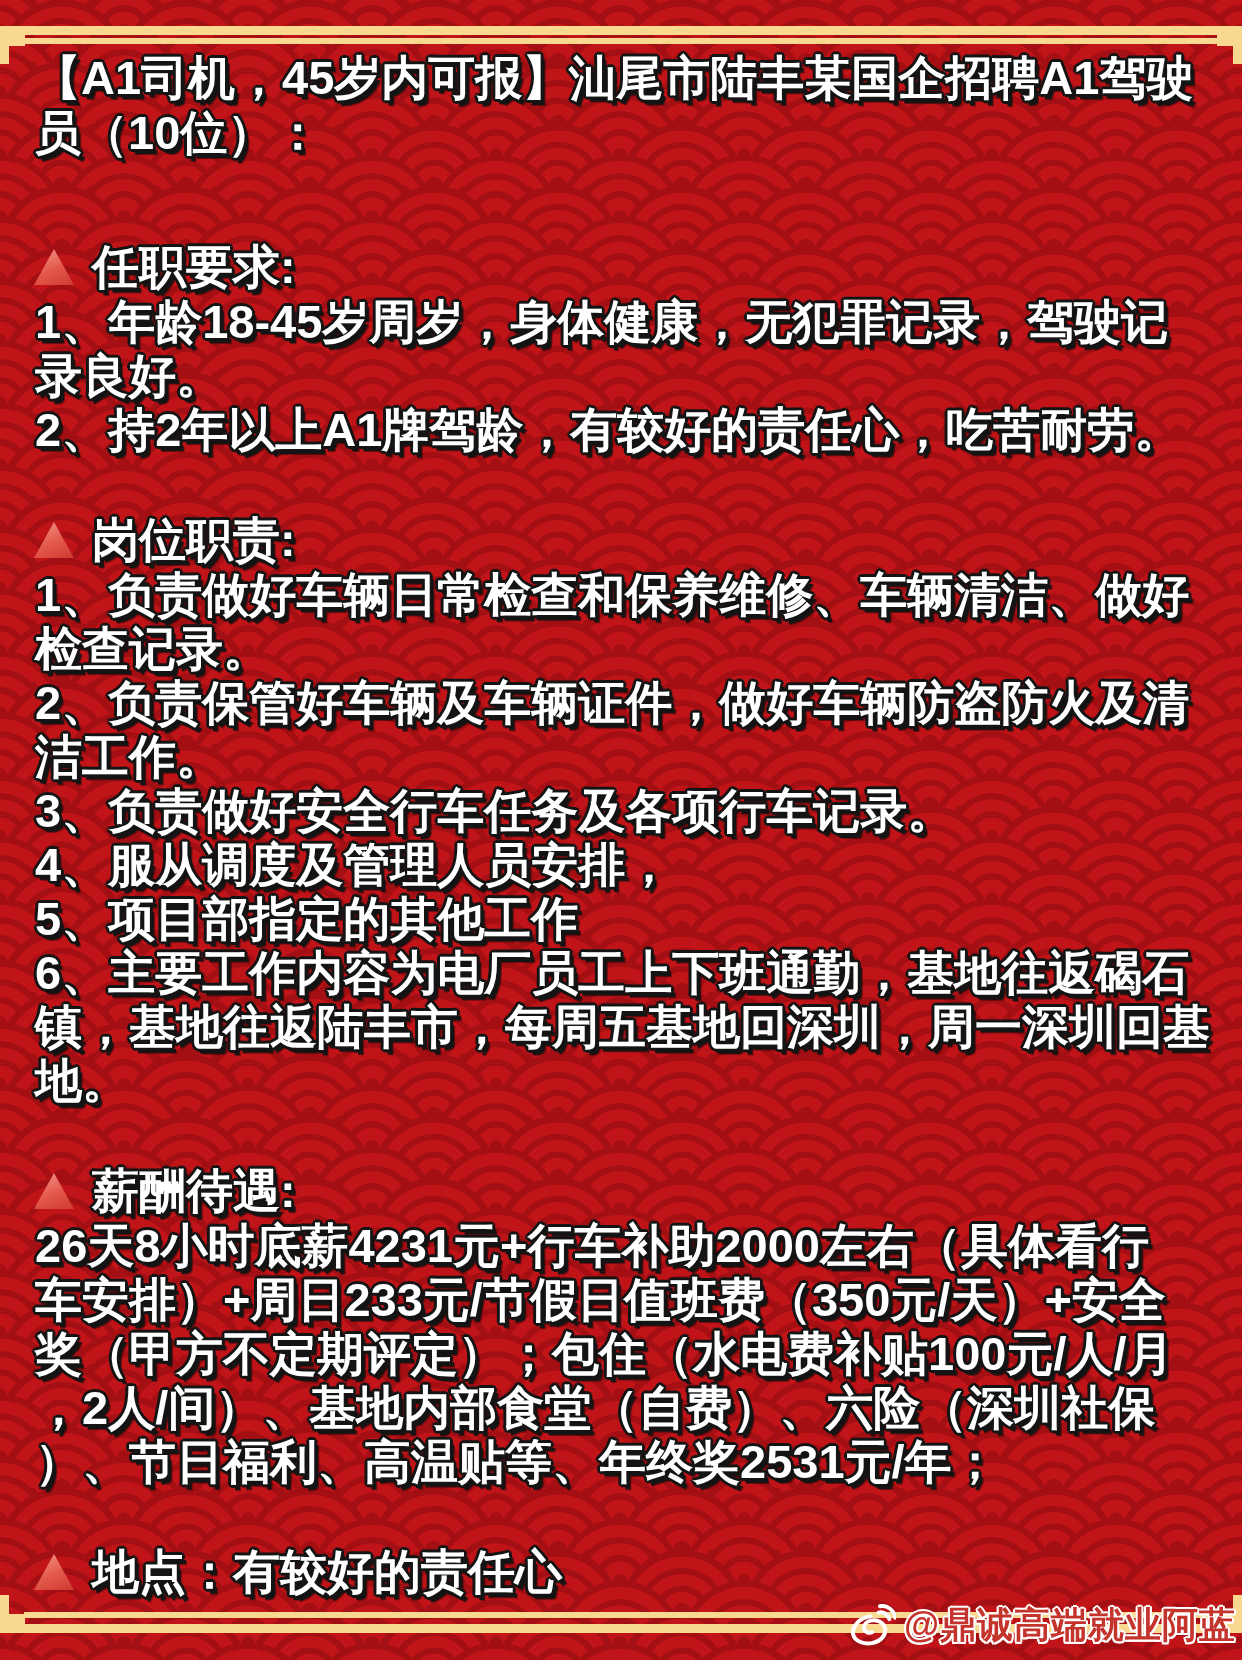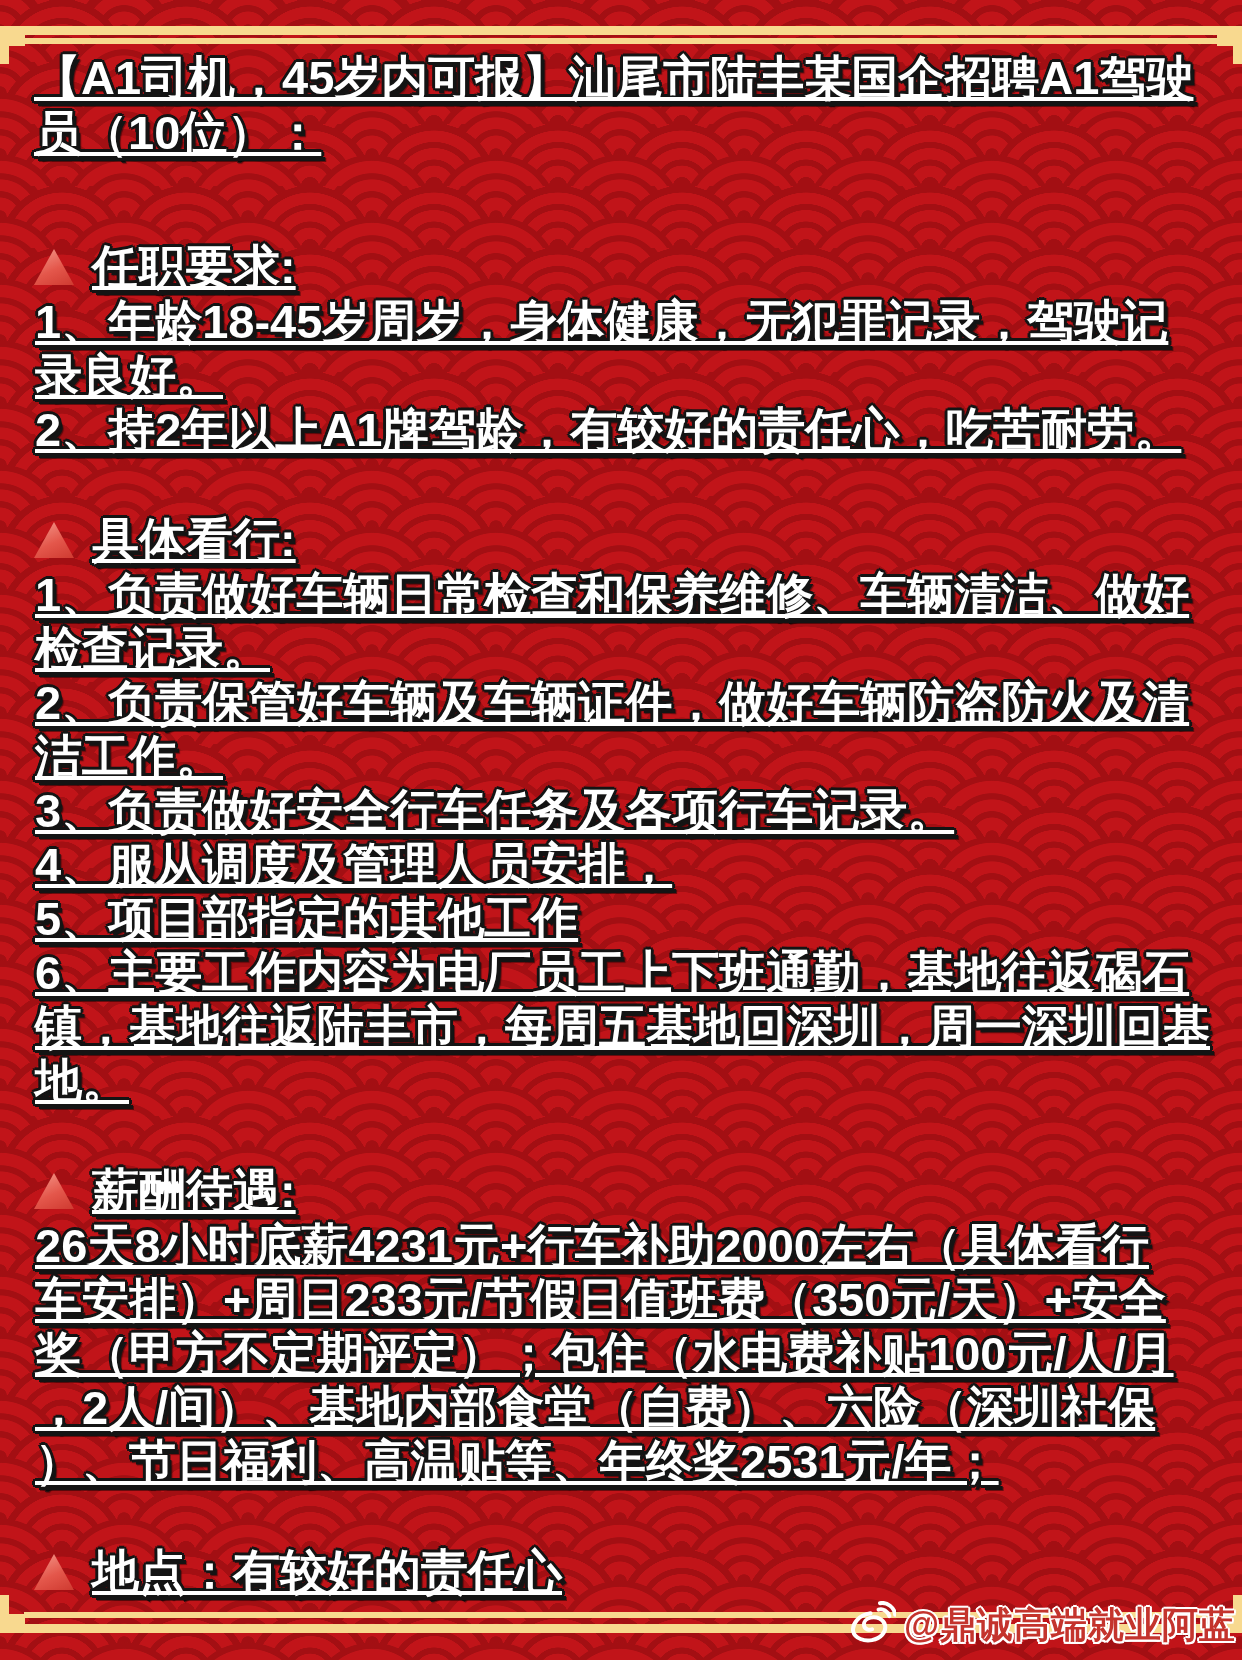--- a/index.html
+++ b/index.html
@@ -39,21 +39,20 @@
     position: relative;
     z-index: 1;
     padding: 50px 20px 0 34px;
     color: #ffffff;
   }
   .outlined {
     text-shadow:
       3px 0 0 #141414, -3px 0 0 #141414, 0 3px 0 #141414, 0 -3px 0 #141414,
       2px 2px 0 #141414, -2px -2px 0 #141414, 2px -2px 0 #141414, -2px 2px 0 #141414,
       4px 5px 0 #141414, 5px 6px 1px rgba(0,0,0,0.45);
-    text-decoration: underline;
   }
   .title {
     margin: 0 0 80px 0;
     font-size: 47px;
     line-height: 55px;
     font-weight: 900;
     white-space: pre-line;
     word-break: keep-all;
     overflow-wrap: normal;
   }
@@ -84,21 +83,21 @@
   }
   .body:empty { display: none; }
 
   
   .watermark {
     position: absolute;
     right: 6px;
     bottom: 10px;
     z-index: 2;
     display: flex;
-    align-items: flex-start;
+    align-items: flex-end;
     gap: 8px;
   }
   .wb-icon { display: block; }
   .wb-text {
     font-size: 36px;
     font-weight: 700;
     color: #c4342d;
     letter-spacing: 1px;
     text-shadow:
       2px 0 0 #fff, -2px 0 0 #fff, 0 2px 0 #fff, 0 -2px 0 #fff,
@@ -134,21 +133,21 @@
         <h2 class="heading outlined">任职要求:</h2>
       </div>
       <p class="body outlined">1、年龄18-45岁周岁，身体健康，无犯罪记录，驾驶记
 录良好。
 2、持2年以上A1牌驾龄，有较好的责任心，吃苦耐劳。</p>
     </section>
 
     <section class="section">
       <div class="heading-row">
         <span class="tri"></span>
-        <h2 class="heading outlined">具体看行:</h2>
+        <h2 class="heading outlined">岗位职责:</h2>
       </div>
       <p class="body outlined">1、负责做好车辆日常检查和保养维修、车辆清洁、做好
 检查记录。
 2、负责保管好车辆及车辆证件，做好车辆防盗防火及清
 洁工作。
 3、负责做好安全行车任务及各项行车记录。
 4、服从调度及管理人员安排，
 5、项目部指定的其他工作
 6、主要工作内容为电厂员工上下班通勤，基地往返碣石
 镇，基地往返陆丰市，每周五基地回深圳，周一深圳回基

